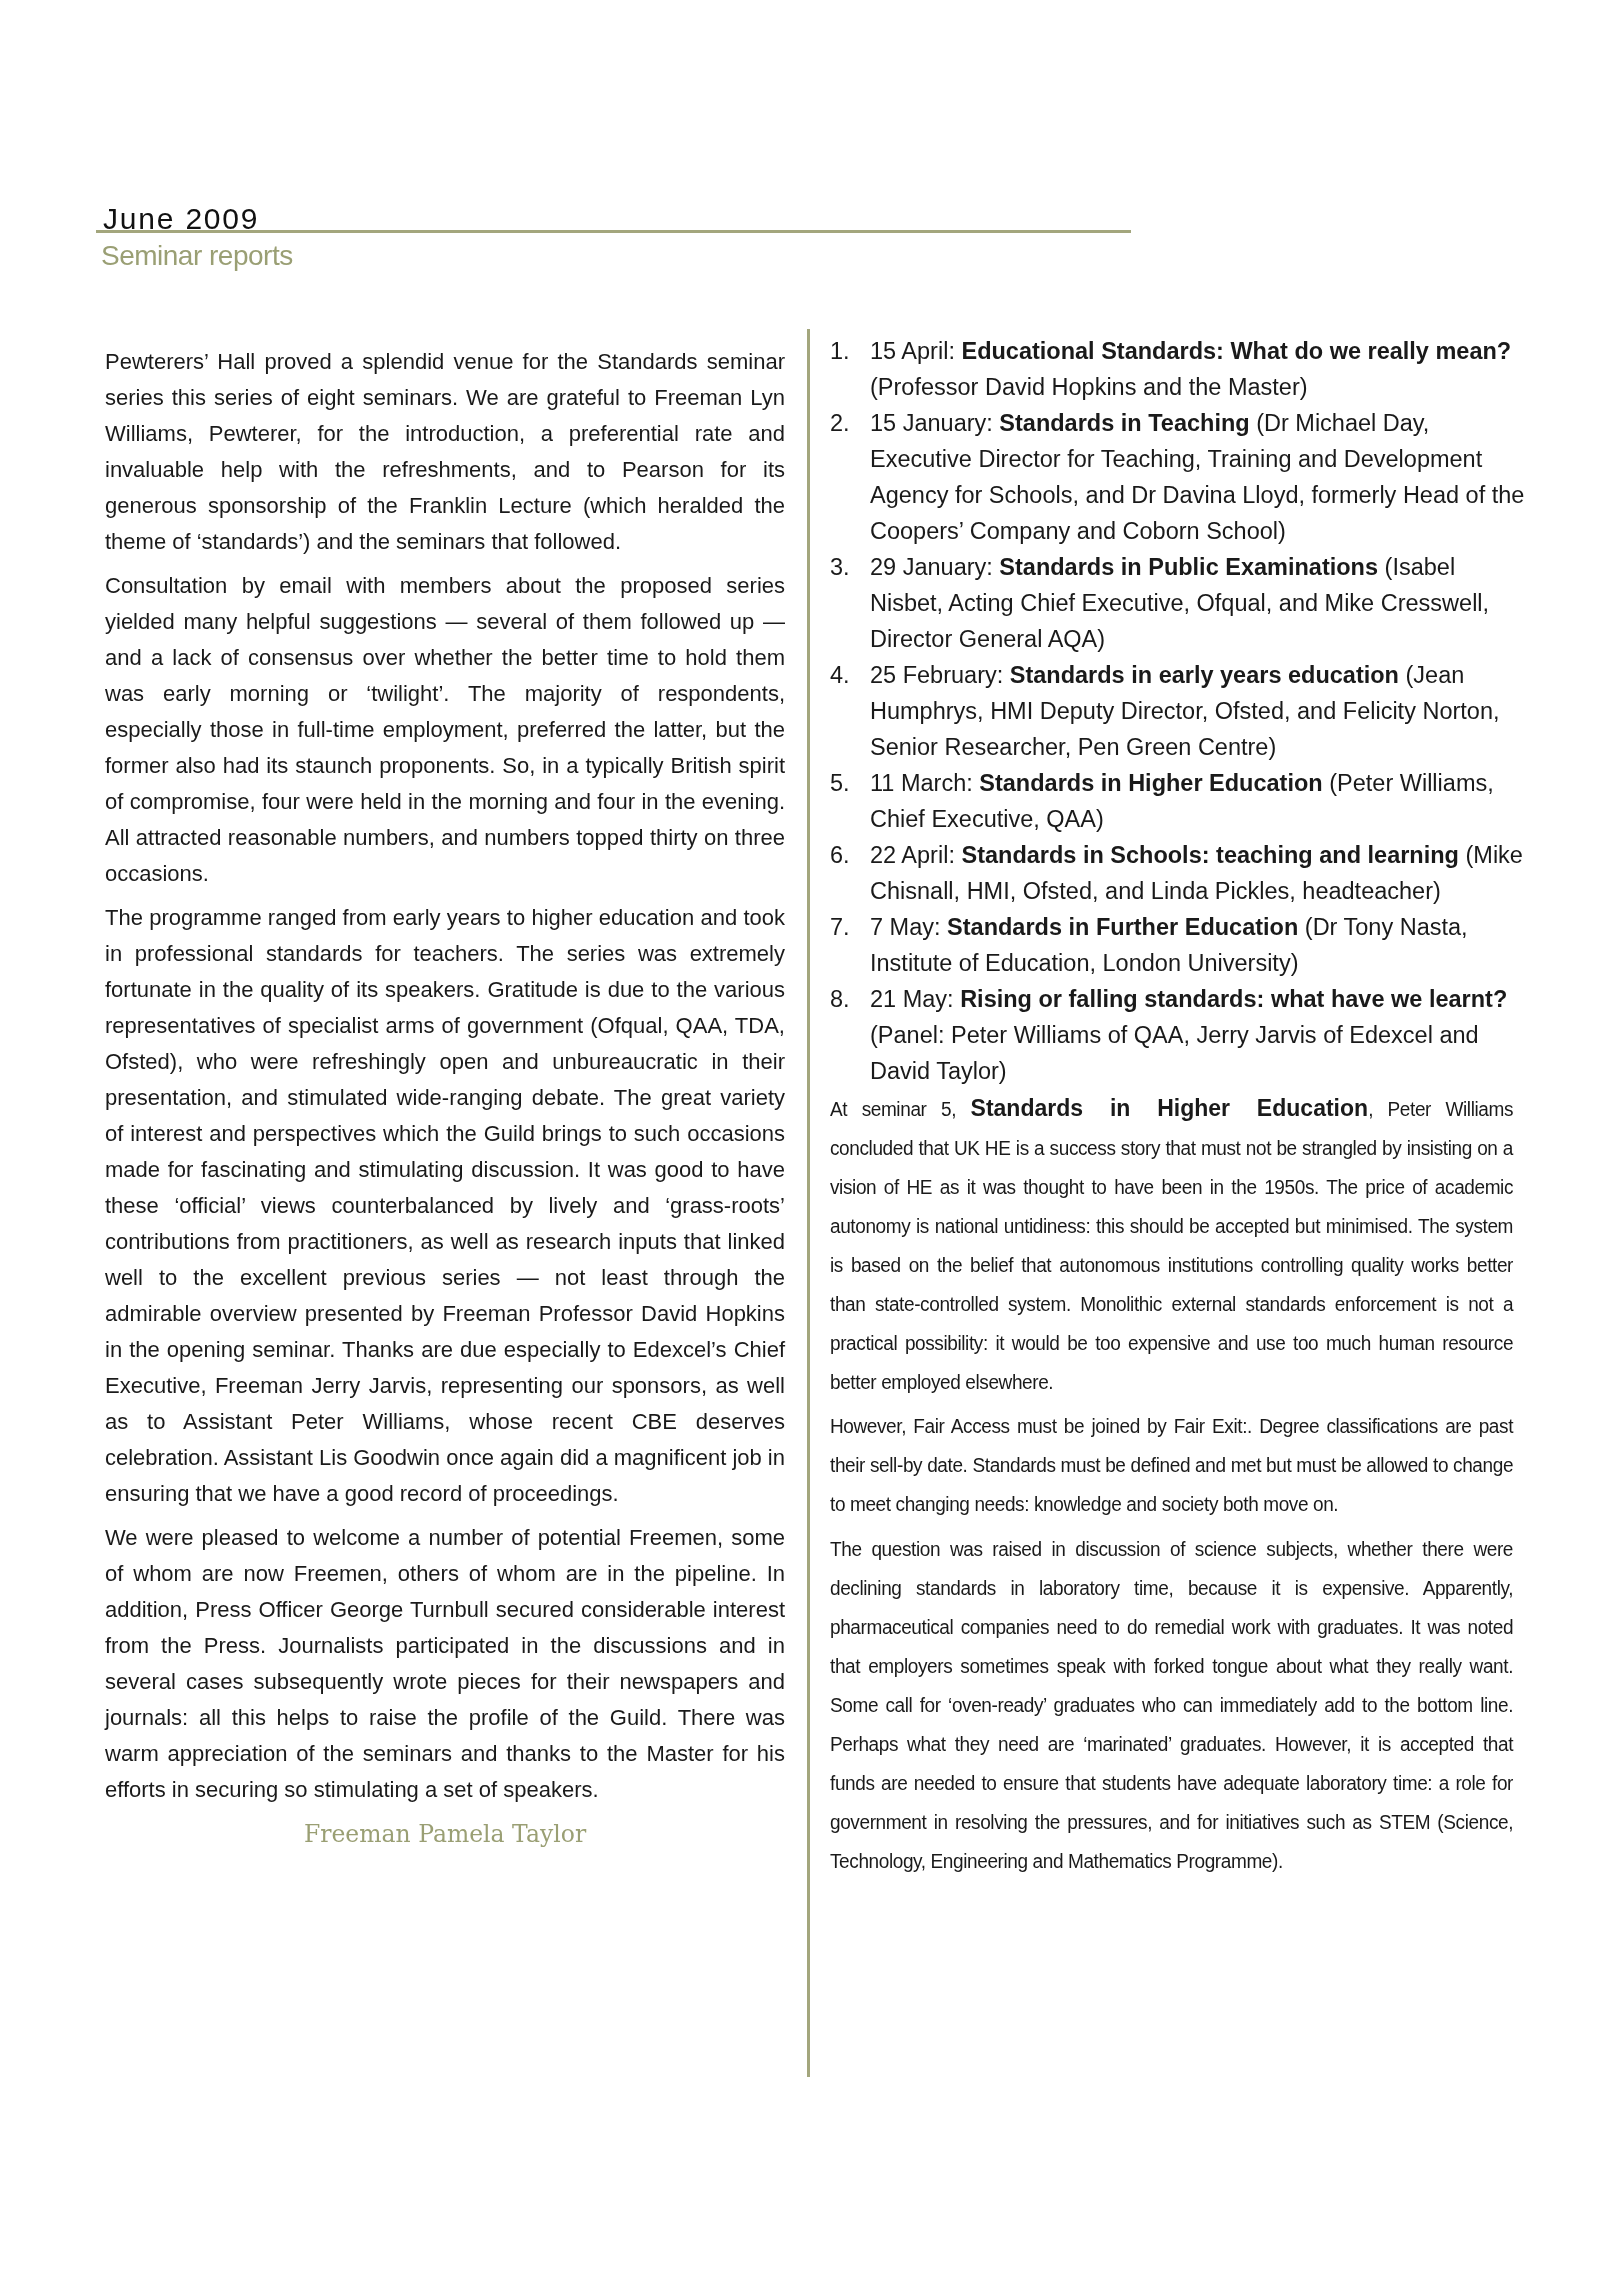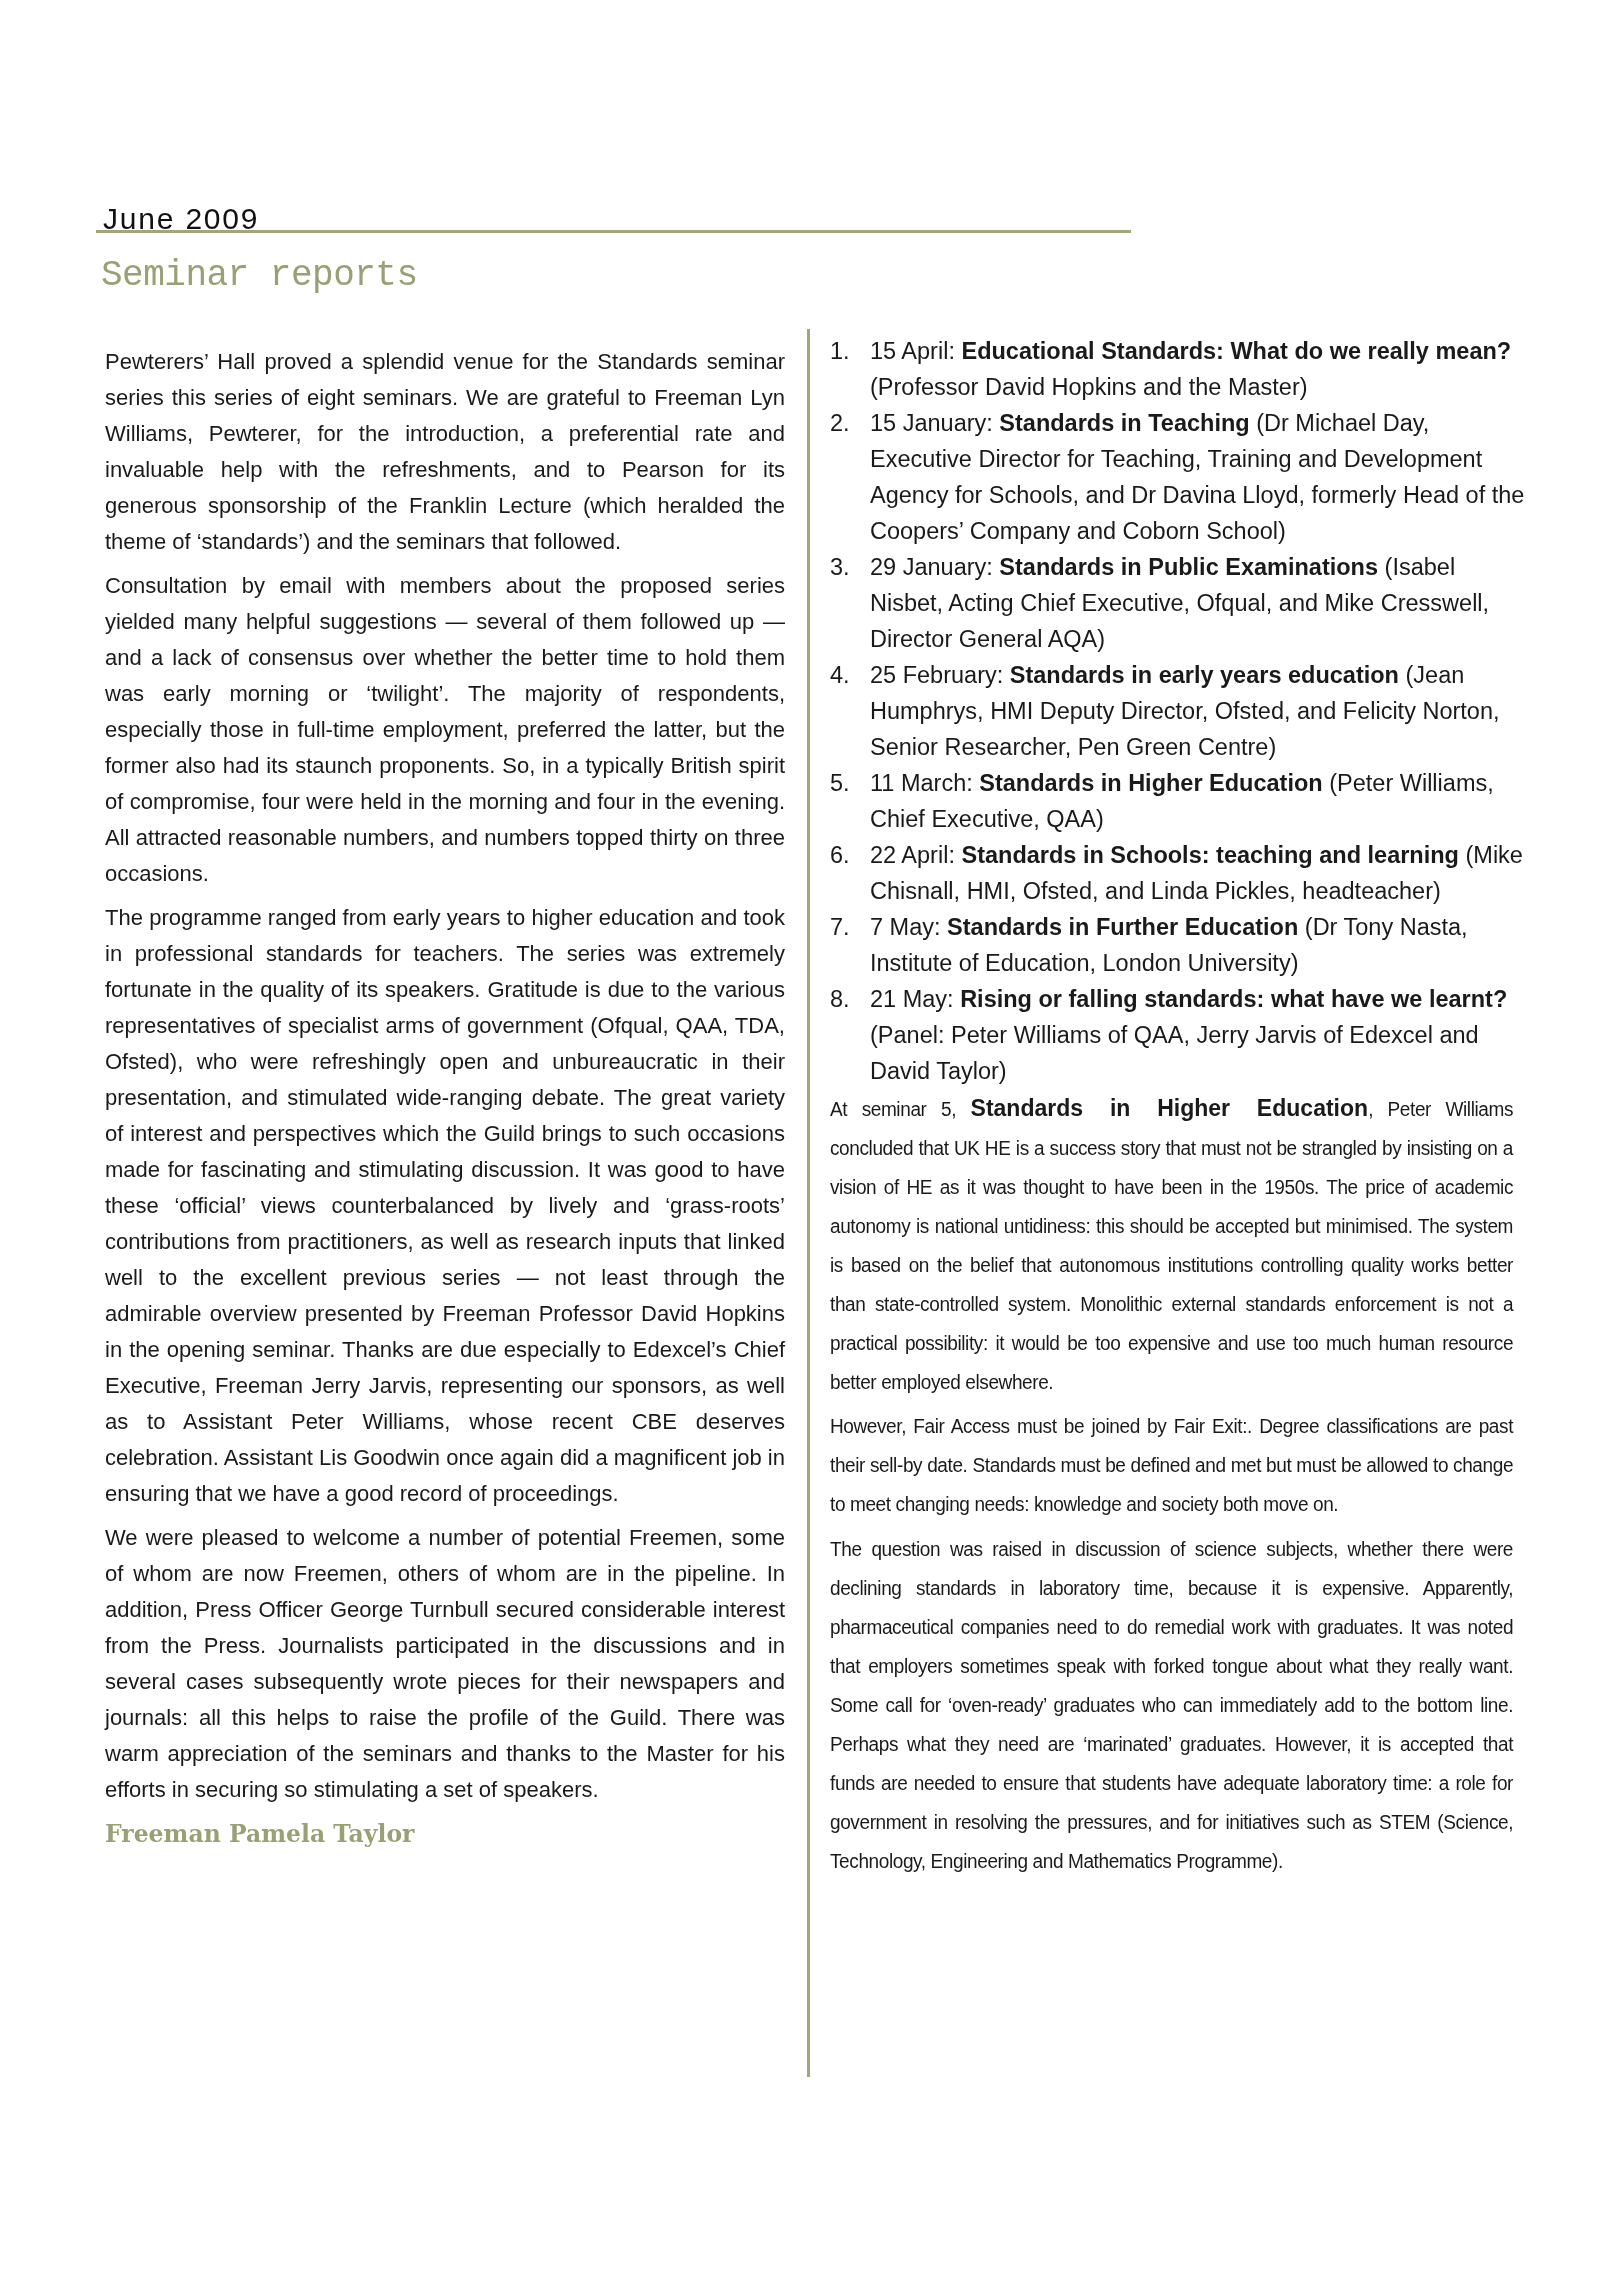--- a/index.html
+++ b/index.html
@@ -10,33 +10,33 @@
       position: absolute; left: 103px; top: 188px;
       font-family: "Liberation Sans", sans-serif; font-size: 30px; letter-spacing: 1.8px;
       color: #111;
       margin-top: 14px;
     }
     .header-rule {
       position: absolute; left: 96px; top: 230px; width: 1035px; height: 2.7px;
       background: #a3a67d;
     }
     .section-title {
-      position: absolute; left: 101px; top: 255px;
-      font-family: Liberation Mono, monospace; font-size: 36px; color: #9a9f74; letter-spacing: -0.5px;
+      position: absolute; left: 101px; top: 240px;
+      font-family: Liberation Sans, sans-serif; font-size: 28px; color: #9a9f74; letter-spacing: -0.5px;
     }
 
     .col-left {
       position: absolute; left: 105px; top: 344px; width: 680px;
       font-family: "Liberation Sans", sans-serif; font-size: 22px; line-height: 36px;
       text-align: justify; hyphens: auto;
     }
     .col-left p { margin: 0 0 8.1px 0; }
     .signature {
-      text-align: left; font-family: "DejaVu Serif", serif; font-size: 23.5px;
-      color: #9a9f74; margin-top: 1.8px; font-weight: 700;
+      text-align: center; font-family: "DejaVu Serif", serif; font-size: 23.5px;
+      color: #9a9f74; margin-top: 1.8px; font-weight: 400;
     }
 
     .col-divider {
       position: absolute; left: 807px; top: 329px; width: 2.7px; height: 1748px;
       background: #a3a67d;
     }
 
     .col-right {
       position: absolute; left: 830px; top: 333px; width: 697px;
       font-family: "Liberation Sans", sans-serif;

